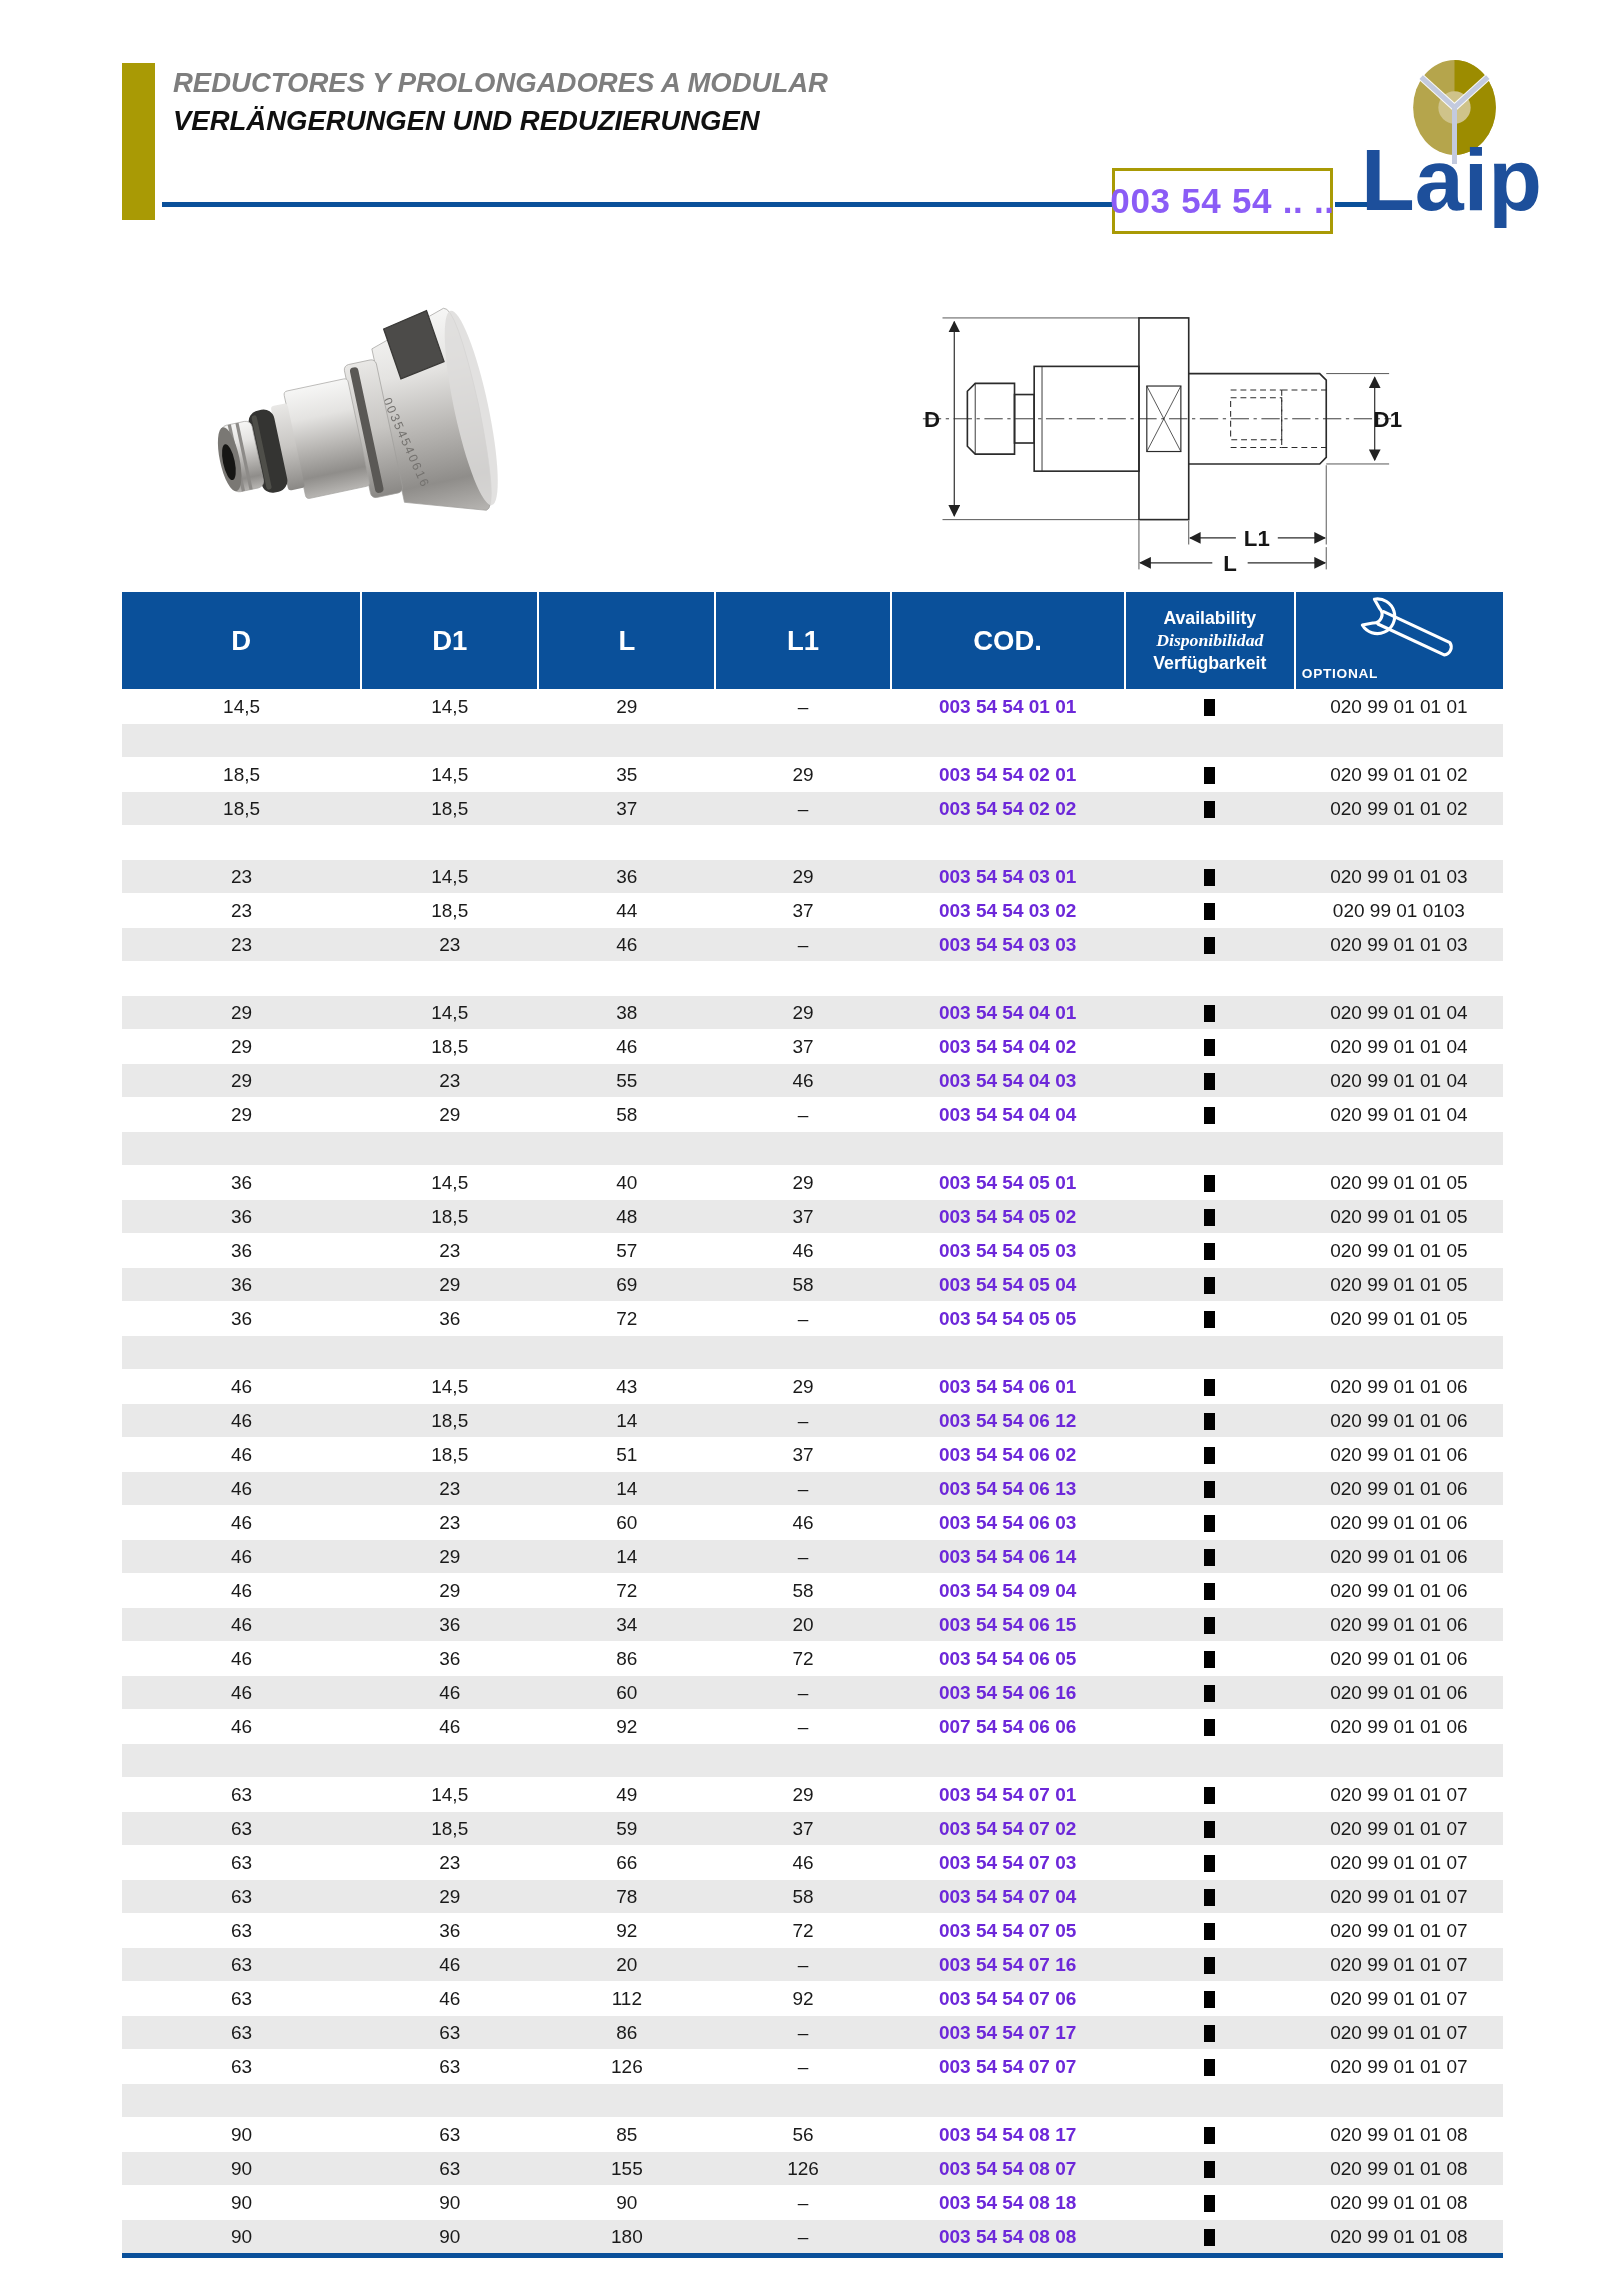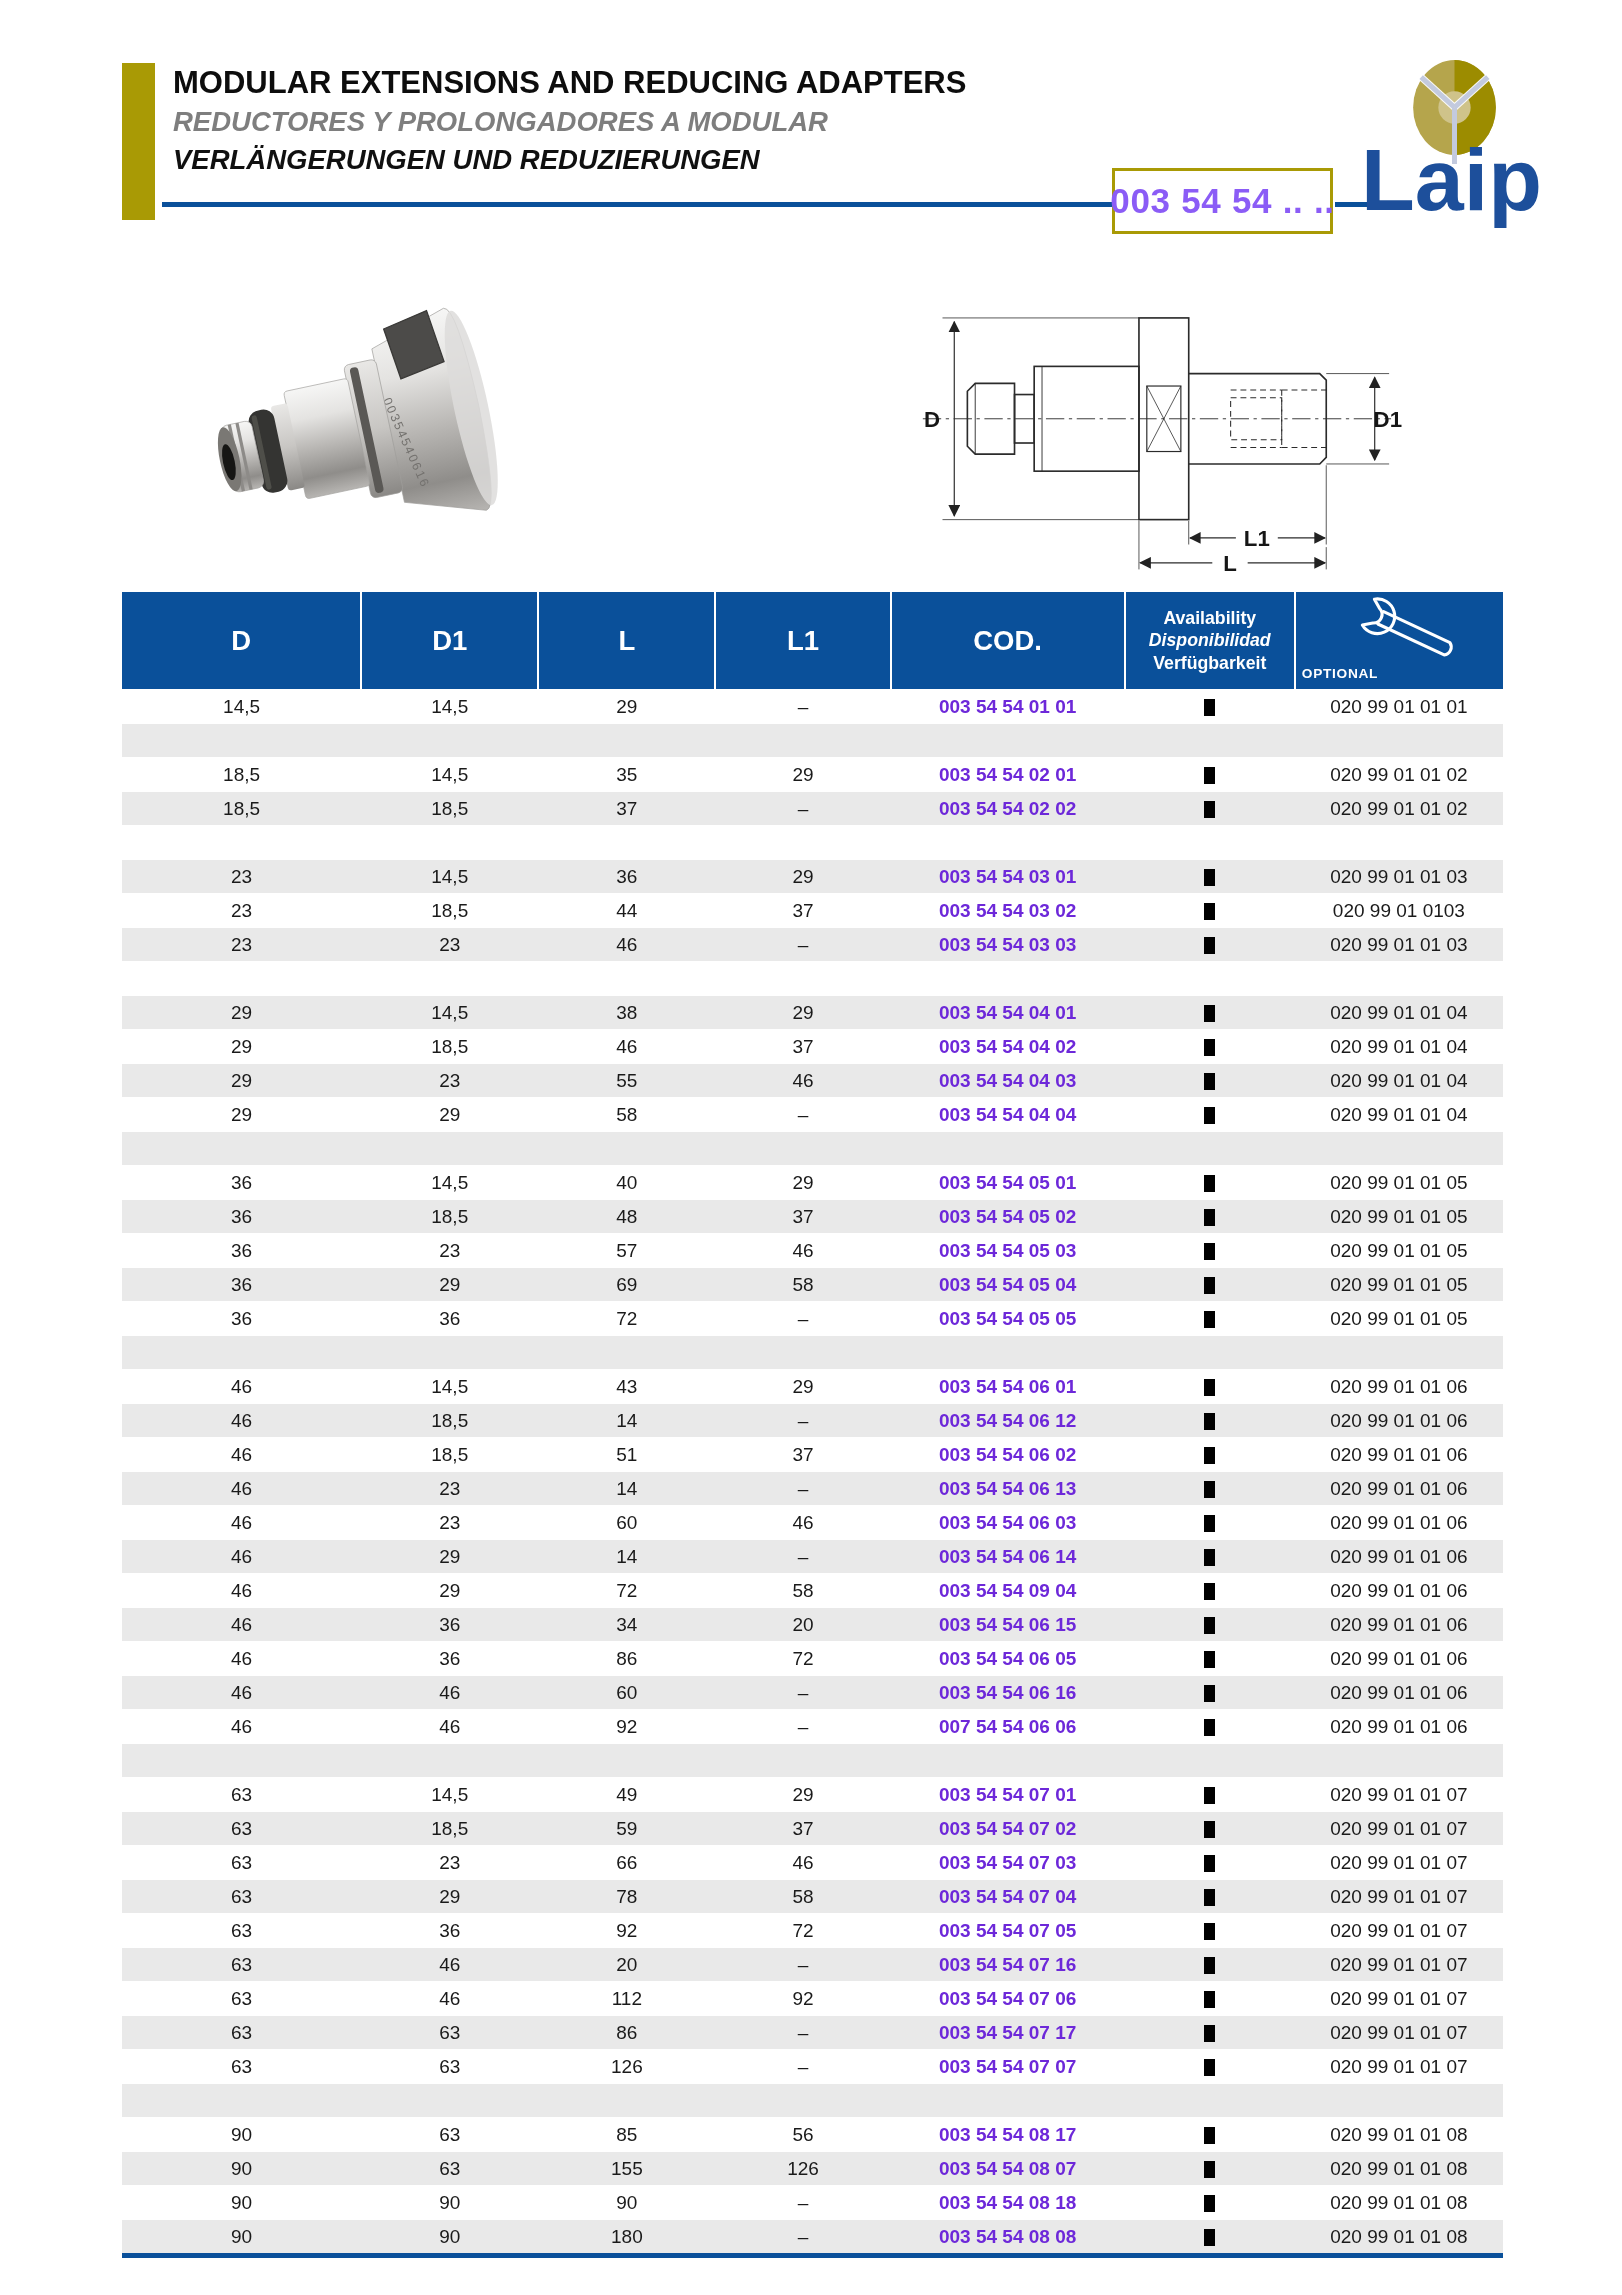--- a/index.html
+++ b/index.html
@@ -29,41 +29,40 @@
   
   .table-wrap{position:absolute;left:122px;top:592px;width:1381px;}
   table{width:1381px;border-collapse:collapse;table-layout:fixed;}
   thead th{
     background:#0a509a;color:#fff;height:97px;vertical-align:middle;text-align:center;
     border-left:2.6px solid #fff;padding:0;position:relative;
   }
   thead th:first-child{border-left:none;}
   .th-main{font-size:27.5px;font-weight:bold;}
   .avail-line{font-size:17.7px;font-weight:bold;line-height:1.25;}
-  .avail-line.it{font-style:italic;}
+  .avail-line.it{font-style:italic;font-family:Liberation Serif, serif;}
   .opt-label{position:absolute;left:6px;bottom:7.9px;font-size:13.7px;font-weight:bold;letter-spacing:0.7px;}
   .wrench{position:absolute;right:3.9px;top:1.3px;}
   tbody td{
     height:33px;text-align:center;font-size:19px;color:#1a1a1a;padding:0;
     border-top:1.3px solid #fff;vertical-align:middle;white-space:nowrap;
   }
   tbody tr:nth-child(even){background:#e9e9e9;}
   tbody td.cod{font-weight:bold;color:#6d28d9;}
   .sq{display:inline-block;width:11px;height:17.7px;background:#000;vertical-align:middle;}
   .blue-endbar{height:4.6px;background:#0a509a;}
   .page-num{position:absolute;left:0;top:2237px;width:100%;text-align:center;font-size:25px;font-weight:bold;color:#0d0d0d;}
 </style>
 </head>
 <body>
 
 <div class="page">
 
   <div class="gold-bar"></div>
   <div class="titles">
-    <h1 class="t1">MODULAR EXTENSIONS AND REDUCING ADAPTERS</h1>
     <h2 class="t2">REDUCTORES Y PROLONGADORES A MODULAR</h2>
     <h2 class="t3">VERLÄNGERUNGEN UND REDUZIERUNGEN</h2>
   </div>
   <div class="rule rule-seg1"></div>
   <div class="rule rule-seg2"></div>
   <div class="code-box">003 54 54 .. ..</div>
 
   <svg class="emblem" viewBox="0 0 100 110">
     <ellipse cx="50" cy="52" rx="41" ry="47" fill="#b5a54c"></ellipse>
     <path d="M50 5 A41 47 0 0 1 91 52 A41 47 0 0 1 50 99 Z" fill="#9c8c00"></path>

